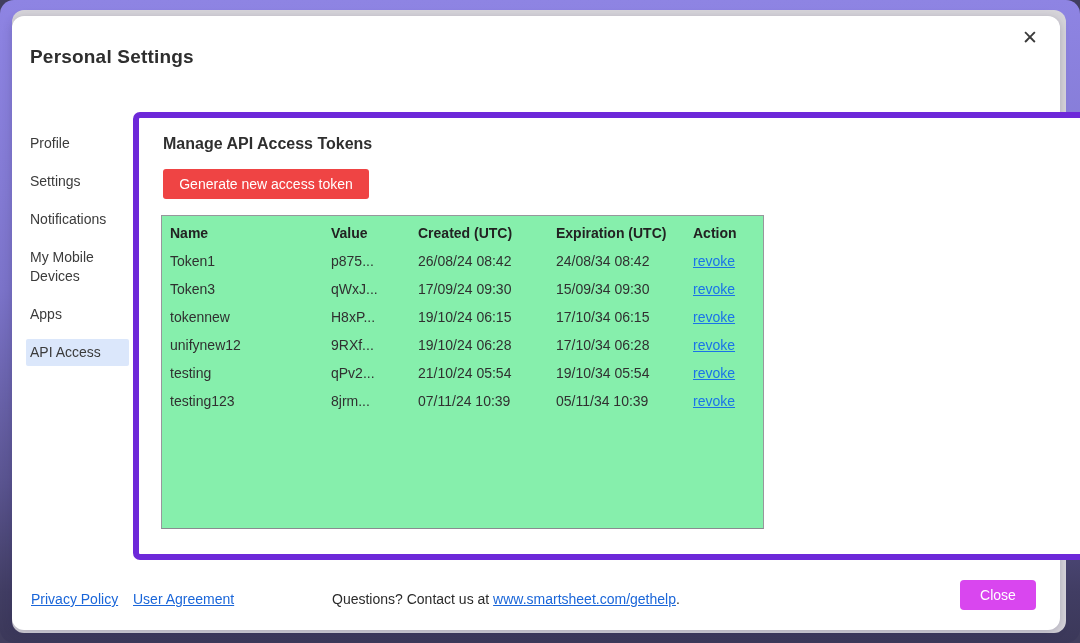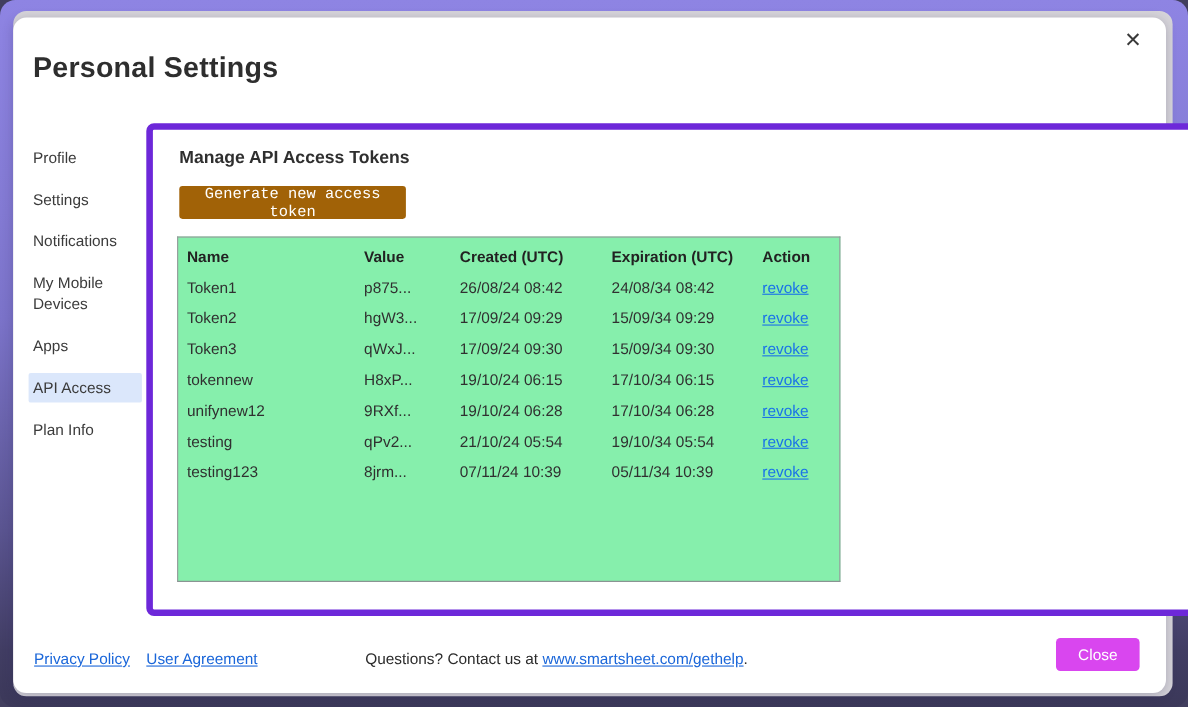--- a/index.html
+++ b/index.html
@@ -15,21 +15,21 @@
     background: #d7d5da; border-radius: 12px;
   }
   .modal {
     position: absolute; left: 12px; top: 16px; width: 1048px; height: 614px;
     background: #ffffff; border-radius: 12px;
     box-shadow: 0 2px 10px rgba(40,35,80,0.25);
   }
 
   .modal-title {
     position: absolute; left: 18px; top: 30px;
-    font-size: 26px; font-weight: bold; color: #2e2e2e; letter-spacing: 0.2px;
+    font-size: 19px; font-weight: bold; color: #2e2e2e; letter-spacing: 0.2px;
   }
   .close-x {
     position: absolute; top: 10px; right: 18px;
     width: 24px; height: 24px; line-height: 24px; text-align: center;
     font-size: 19px; color: #3a3a3a; cursor: pointer; user-select: none;
   }
 
   
   .sidebar { position: absolute; left: 14px; top: 114px; width: 103px; }
   .side-item {
@@ -42,21 +42,21 @@
   .panel {
     position: absolute; left: 121px; top: 96px; width: 1037px; height: 448px;
     border: 6px solid #6d28d9; border-radius: 7px; background: #fff;
   }
   .panel-heading {
     position: absolute; left: 24px; top: 17px;
     font-size: 16px; font-weight: bold; color: #2f2f2f;
   }
   .generate-btn {
     position: absolute; left: 24px; top: 51px; width: 206px; height: 30px;
-    background: #a16207; color: #ffffff; font-size: 14px; font-family: Liberation Mono, monospace;
+    background: #ef4444; color: #ffffff; font-size: 14px; font-family: Liberation Sans, sans-serif;
     border: none; border-radius: 3px; cursor: pointer;
   }
 
   .token-table-wrap {
     position: absolute; left: 22px; top: 97px; width: 603px; height: 314px;
     border: 1px solid #97979c; border-bottom-color: #8a8a90; background: #86efac; overflow: hidden;
   }
   table.token-table { border-collapse: collapse; table-layout: fixed; width: 100%; }
   table.token-table col.c-name { width: 161px; }
   table.token-table col.c-value { width: 87px; }
@@ -98,21 +98,20 @@
     <div class="modal-title">Personal Settings</div>
     <div class="close-x">✕</div>
 
     <div class="sidebar">
       <div class="side-item">Profile</div>
       <div class="side-item">Settings</div>
       <div class="side-item">Notifications</div>
       <div class="side-item">My Mobile Devices</div>
       <div class="side-item">Apps</div>
       <div class="side-item active">API Access</div>
-      <div class="side-item">Plan Info</div>
     </div>
 
     <div class="panel">
       <div class="panel-heading">Manage API Access Tokens</div>
       <button class="generate-btn">Generate new access token</button>
 
       <div class="token-table-wrap">
         <table class="token-table">
           <colgroup>
             <col class="c-name">
@@ -129,27 +128,20 @@
               <th>Expiration (UTC)</th>
               <th>Action</th>
             </tr>
           </thead>
           <tbody>
             <tr>
               <td>Token1</td>
               <td>p875...</td>
               <td>26/08/24 08:42</td>
               <td>24/08/34 08:42</td>
-              <td><a class="revoke-link">revoke</a></td>
-            </tr>
-            <tr>
-              <td>Token2</td>
-              <td>hgW3...</td>
-              <td>17/09/24 09:29</td>
-              <td>15/09/34 09:29</td>
               <td><a class="revoke-link">revoke</a></td>
             </tr>
             <tr>
               <td>Token3</td>
               <td>qWxJ...</td>
               <td>17/09/24 09:30</td>
               <td>15/09/34 09:30</td>
               <td><a class="revoke-link">revoke</a></td>
             </tr>
             <tr>

